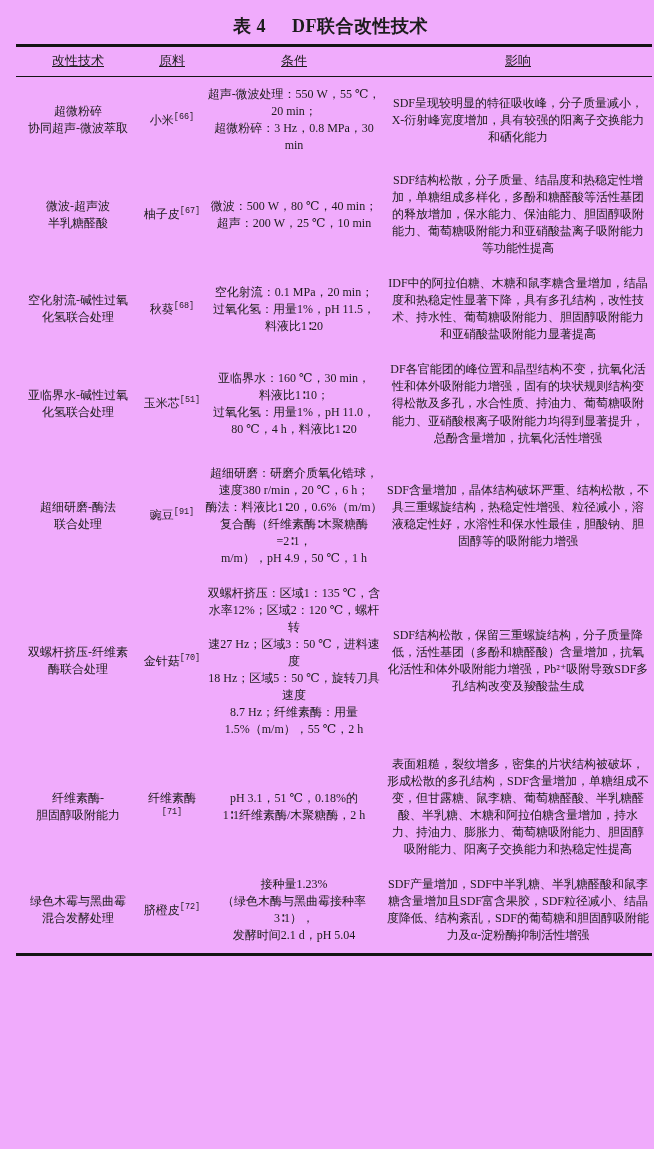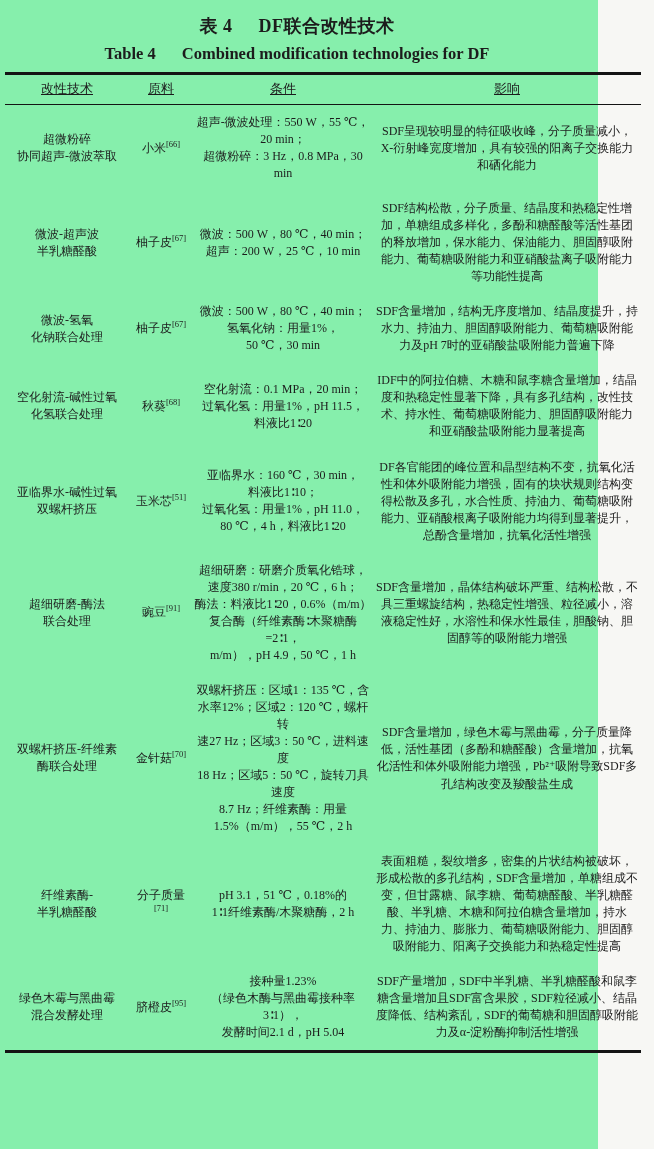--- a/index.html
+++ b/index.html
@@ -3,25 +3,25 @@
 <meta charset="utf-8">
 <style>
   html, body {
     margin: 0;
     padding: 0;
     background: #f7f7f4;
     font-family: "Liberation Serif", "DejaVu Serif", serif;
     color: #1c1c1c;
   }
   .page {
-    width: 598px;
+    width: 654px;
     min-height: 1149px;
     box-sizing: border-box;
-    padding: 12px 9px 14px 5px;
-    background: #86efac;
+    padding: 12px 9px 14px 16px;
+    background: #f0abfc;
   }
   .title-zh {
     text-align: center;
     font-weight: 700;
     font-size: 18px;
     letter-spacing: 0.5px;
     margin: 2px 0 6px 0;
   }
   .title-en {
     text-align: center;
@@ -58,34 +58,32 @@
     padding: 9px 2px;
     overflow-wrap: anywhere;
   }
   td.cell-tech, td.cell-cond { white-space: pre-line; }
   td.cell-cond { padding-left: 1px; padding-right: 1px; }
   td.cell-effect { padding-left: 3px; padding-right: 3px; margin-top: 48px; }
   sup.ref {
     font-size: 8.5px;
     vertical-align: super;
     line-height: 0;
+    font-family: Liberation Mono, monospace;
   }
 </style>
 </head>
 <body>
 
 <div class="page">
 
   <div class="title-zh">
     <span>表 4</span><span class="title-gap"></span><span>DF联合改性技术</span>
   </div>
 
-  <div class="title-en">
-    <span>Table 4</span><span class="title-gap"></span><span>Combined modification technologies for DF</span>
-  </div>
 
   <table class="df-table">
     <colgroup>
       <col class="c-tech">
         <col class="c-material">
         <col class="c-cond">
         <col class="c-effect">
     </colgroup>
     <thead>
       <tr>
@@ -112,47 +110,36 @@
       <td class="cell-tech">微波-超声波
 半乳糖醛酸</td>
       <td class="cell-material">
         <span>柚子皮</span><sup class="ref">[67]</sup>
       </td>
       <td class="cell-cond">微波：500 W，80 ℃，40 min；
 超声：200 W，25 ℃，10 min</td>
       <td class="cell-effect">SDF结构松散，分子质量、结晶度和热稳定性增加，单糖组成多样化，多酚和糖醛酸等活性基团的释放增加，保水能力、保油能力、胆固醇吸附能力、葡萄糖吸附能力和亚硝酸盐离子吸附能力等功能性提高</td>
     </tr>
 
-    <tr>
-      <td class="cell-tech">微波-氢氧
-化钠联合处理</td>
-      <td class="cell-material">
-        <span>柚子皮</span><sup class="ref">[67]</sup>
-      </td>
-      <td class="cell-cond">微波：500 W，80 ℃，40 min；
-氢氧化钠：用量1%，
-50 ℃，30 min</td>
-      <td class="cell-effect">SDF含量增加，结构无序度增加、结晶度提升，持水力、持油力、胆固醇吸附能力、葡萄糖吸附能力及pH 7时的亚硝酸盐吸附能力普遍下降</td>
-    </tr>
 
     <tr>
       <td class="cell-tech">空化射流-碱性过氧
 化氢联合处理</td>
       <td class="cell-material">
         <span>秋葵</span><sup class="ref">[68]</sup>
       </td>
       <td class="cell-cond">空化射流：0.1 MPa，20 min；
 过氧化氢：用量1%，pH 11.5，
 料液比1∶20</td>
       <td class="cell-effect">IDF中的阿拉伯糖、木糖和鼠李糖含量增加，结晶度和热稳定性显著下降，具有多孔结构，改性技术、持水性、葡萄糖吸附能力、胆固醇吸附能力和亚硝酸盐吸附能力显著提高</td>
     </tr>
 
     <tr>
       <td class="cell-tech">亚临界水-碱性过氧
-双螺杆挤压</td>
+化氢联合处理</td>
       <td class="cell-material">
         <span>玉米芯</span><sup class="ref">[51]</sup>
       </td>
       <td class="cell-cond">亚临界水：160 ℃，30 min，
 料液比1∶10；
 过氧化氢：用量1%，pH 11.0，
 80 ℃，4 h，料液比1∶20</td>
       <td class="cell-effect">DF各官能团的峰位置和晶型结构不变，抗氧化活性和体外吸附能力增强，固有的块状规则结构变得松散及多孔，水合性质、持油力、葡萄糖吸附能力、亚硝酸根离子吸附能力均得到显著提升，总酚含量增加，抗氧化活性增强</td>
     </tr>
 
@@ -175,39 +162,39 @@
 酶联合处理</td>
       <td class="cell-material">
         <span>金针菇</span><sup class="ref">[70]</sup>
       </td>
       <td class="cell-cond">双螺杆挤压：区域1：135 ℃，含
 水率12%；区域2：120 ℃，螺杆转
 速27 Hz；区域3：50 ℃，进料速度
 18 Hz；区域5：50 ℃，旋转刀具速度
 8.7 Hz；纤维素酶：用量
 1.5%（m/m），55 ℃，2 h</td>
-      <td class="cell-effect">SDF含量增加，绿色木霉与黑曲霉，分子质量降低，活性基团（多酚和糖醛酸）含量增加，抗氧化活性和体外吸附能力增强，Pb²⁺吸附导致SDF多孔结构改变及羧酸盐生成</td>
+      <td class="cell-effect">SDF结构松散，保留三重螺旋结构，分子质量降低，活性基团（多酚和糖醛酸）含量增加，抗氧化活性和体外吸附能力增强，Pb²⁺吸附导致SDF多孔结构改变及羧酸盐生成</td>
     </tr>
 
     <tr>
       <td class="cell-tech">纤维素酶-
-半乳糖醛酸</td>
-      <td class="cell-material">
-        <span>分子质量</span><sup class="ref">[71]</sup>
+胆固醇吸附能力</td>
+      <td class="cell-material">
+        <span>纤维素酶</span><sup class="ref">[71]</sup>
       </td>
       <td class="cell-cond">pH 3.1，51 ℃，0.18%的
 1∶1纤维素酶/木聚糖酶，2 h</td>
       <td class="cell-effect">表面粗糙，裂纹增多，密集的片状结构被破坏，形成松散的多孔结构，SDF含量增加，单糖组成不变，但甘露糖、鼠李糖、葡萄糖醛酸、半乳糖醛酸、半乳糖、木糖和阿拉伯糖含量增加，持水力、持油力、膨胀力、葡萄糖吸附能力、胆固醇吸附能力、阳离子交换能力和热稳定性提高</td>
     </tr>
 
     <tr>
       <td class="cell-tech">绿色木霉与黑曲霉
 混合发酵处理</td>
       <td class="cell-material">
-        <span>脐橙皮</span><sup class="ref">[95]</sup>
+        <span>脐橙皮</span><sup class="ref">[72]</sup>
       </td>
       <td class="cell-cond">接种量1.23%
 （绿色木酶与黑曲霉接种率3∶1），
 发酵时间2.1 d，pH 5.04</td>
       <td class="cell-effect">SDF产量增加，SDF中半乳糖、半乳糖醛酸和鼠李糖含量增加且SDF富含果胶，SDF粒径减小、结晶度降低、结构紊乱，SDF的葡萄糖和胆固醇吸附能力及α-淀粉酶抑制活性增强</td>
     </tr>
   </tbody>
   </table>
 
 </div>

